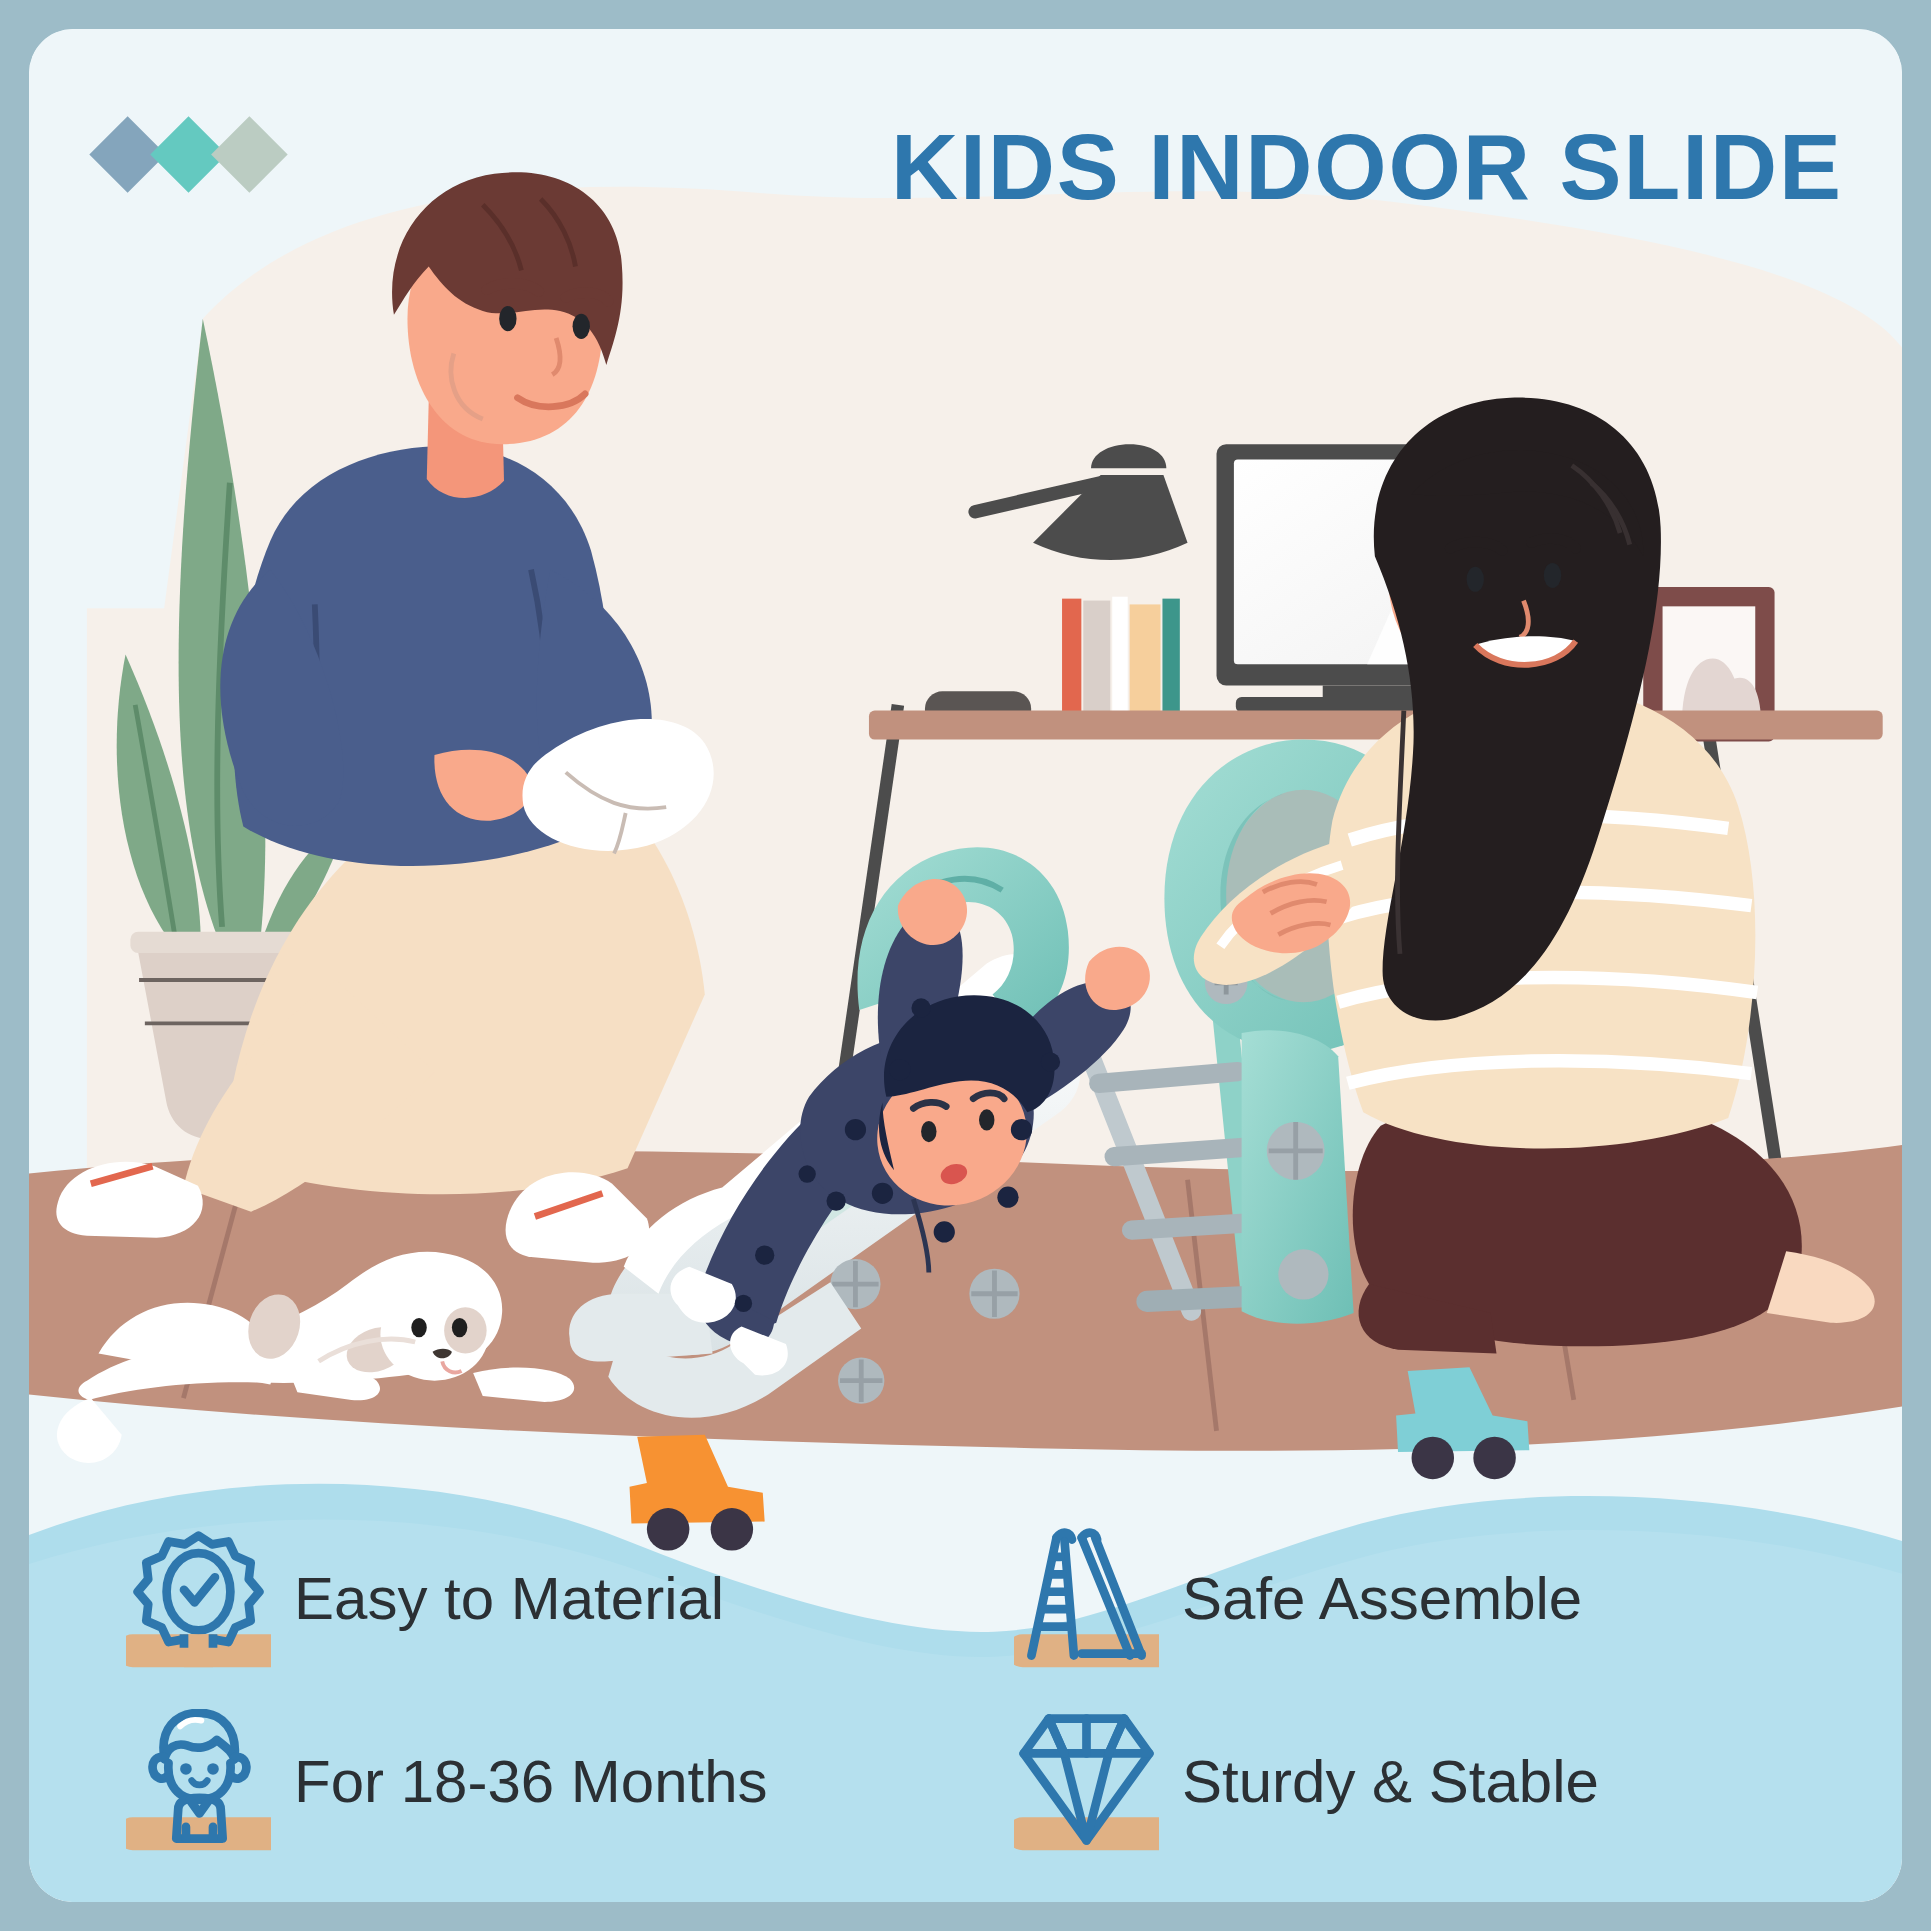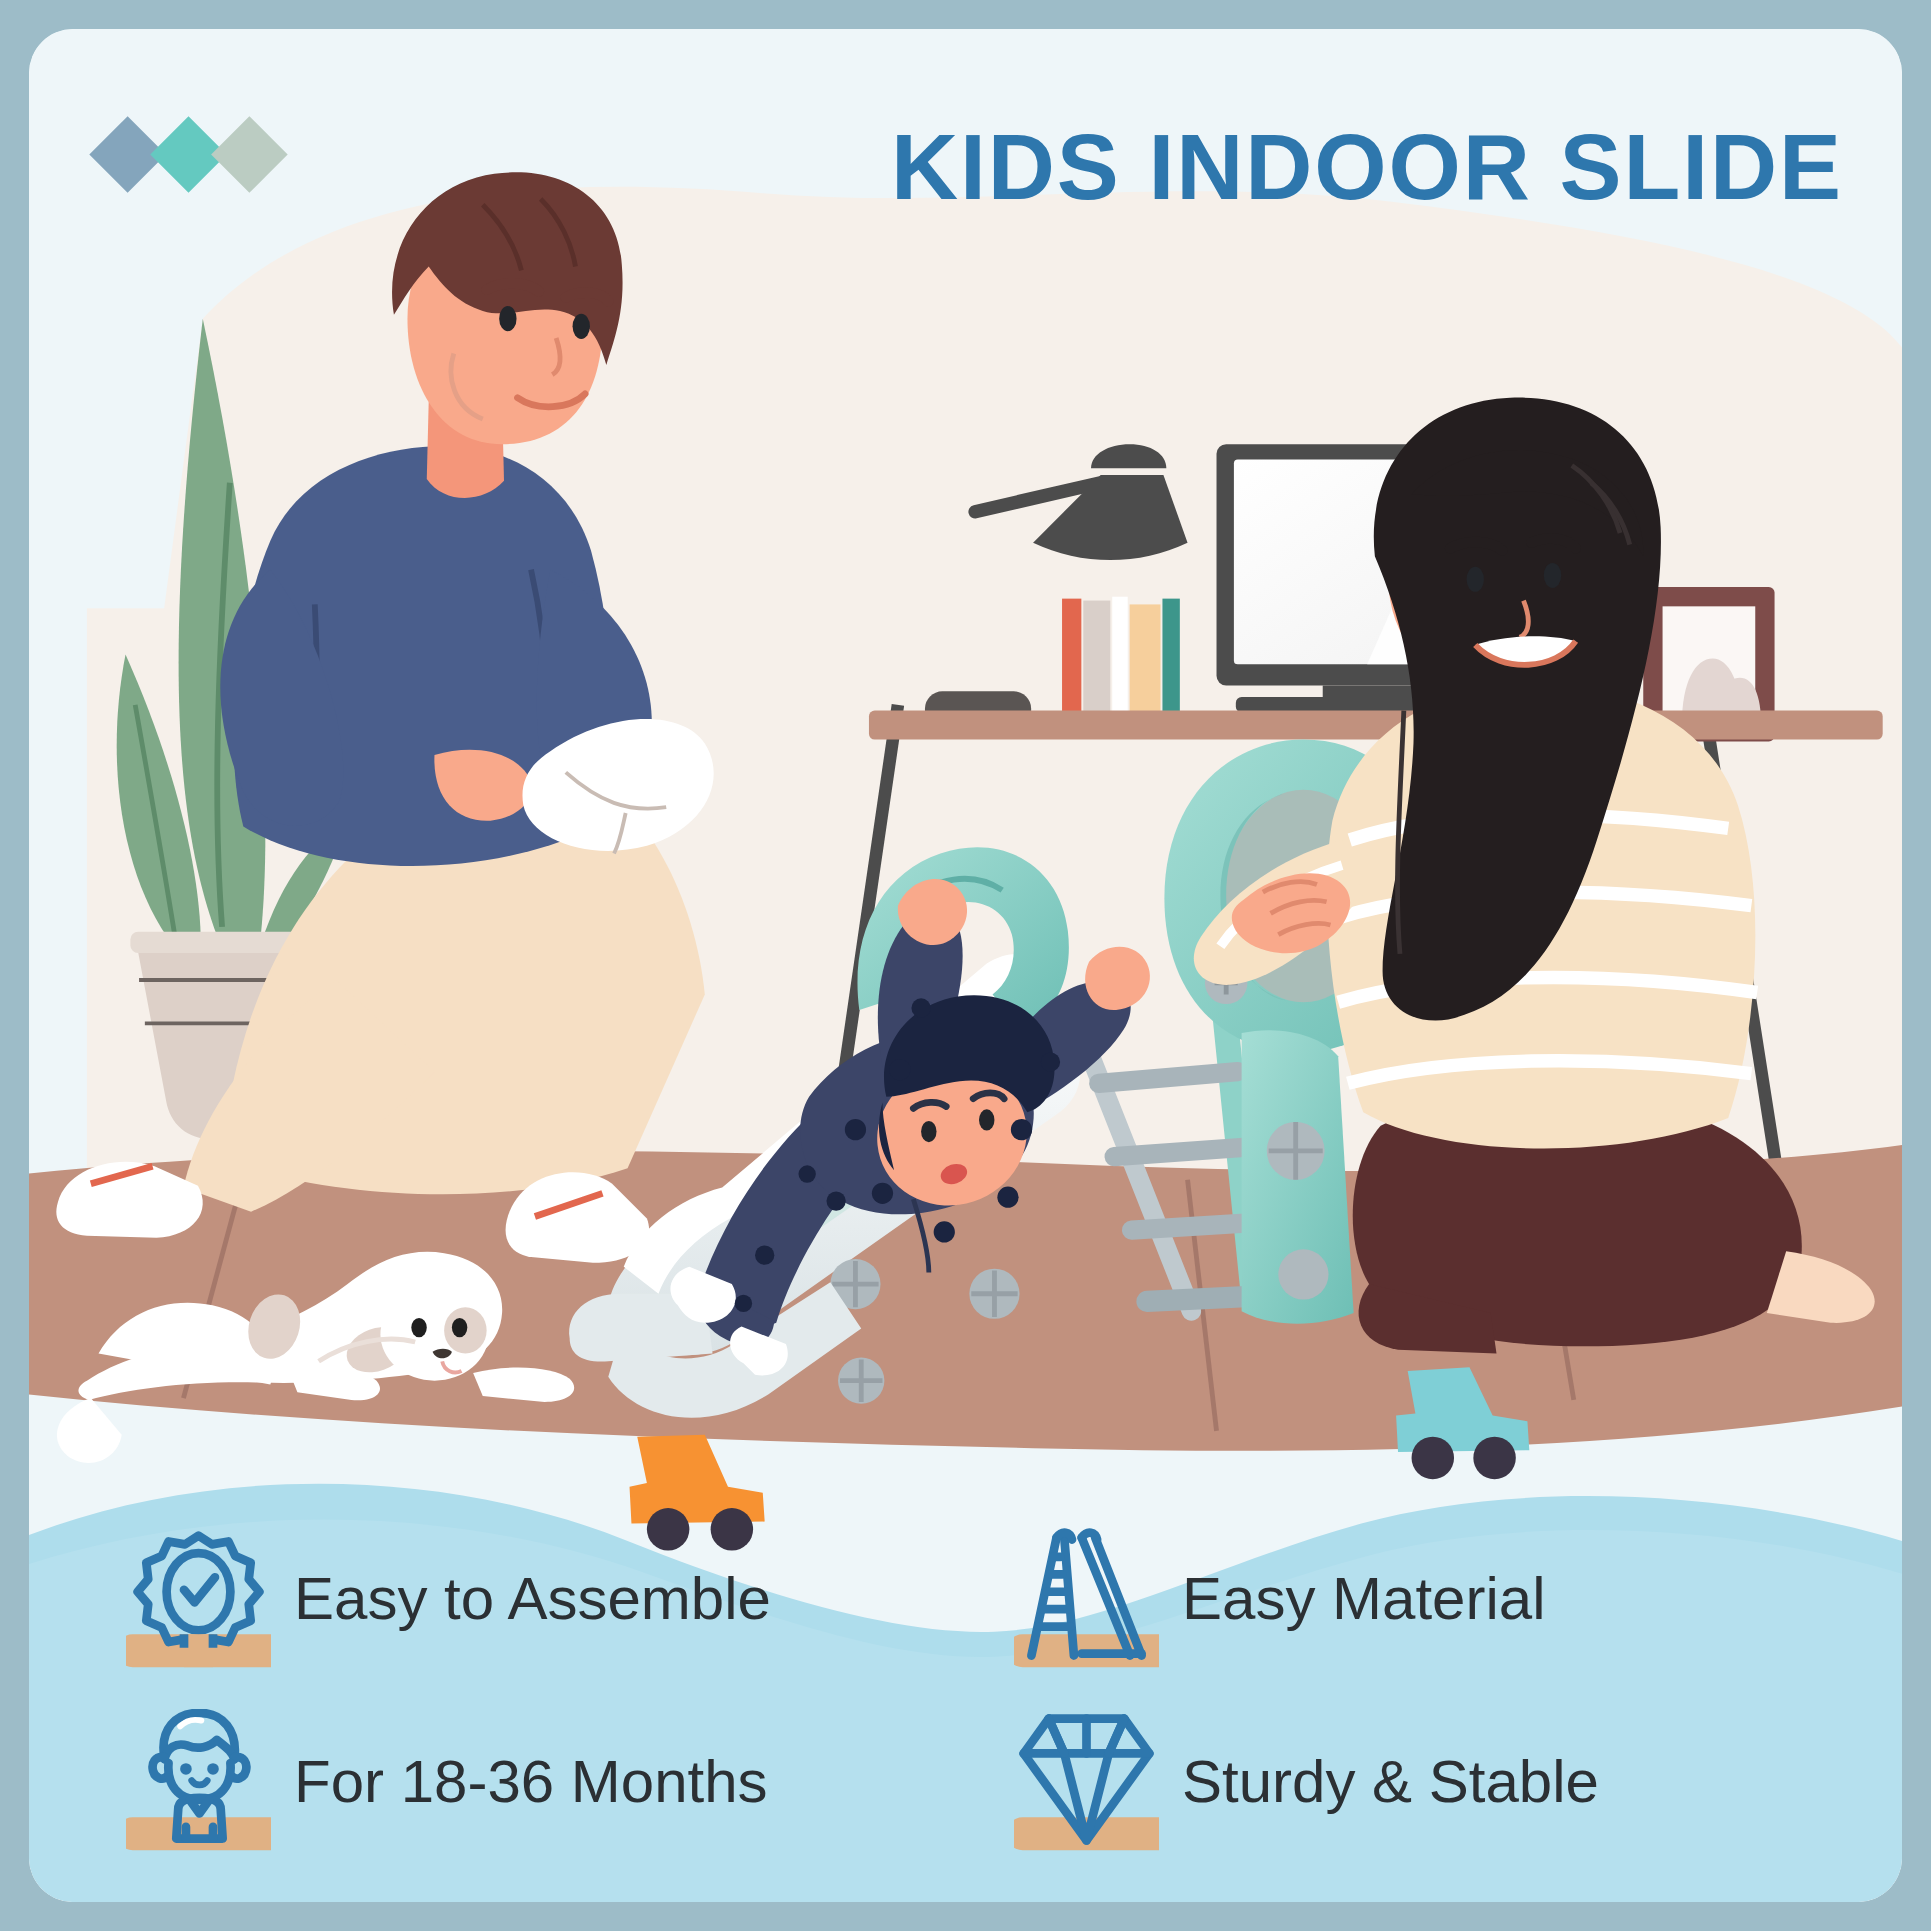--- a/index.html
+++ b/index.html
@@ -438,40 +438,40 @@
               <path d="M75,10 L89,19 L106,16 L113,31 L129,38 L127,55 L138,68 L127,81 L129,98
                        L113,105 L106,120 L89,117 L75,126 L61,117 L44,120 L37,105 L21,98
                        L23,81 L12,68 L23,55 L21,38 L37,31 L44,16 L61,19 Z"></path>
               <ellipse cx="75" cy="68" rx="33" ry="40"></ellipse>
               <path d="M60,66 L71,79 L92,53"></path>
             </g>
             <rect x="60" y="112" width="30" height="34" fill="#E0B184"></rect>
             <path d="M60,112 L60,126 M90,112 L90,126" stroke="#2E77AD" stroke-width="9"></path>
           </svg>
         </div>
-        <div class="feat-label">Easy to Assemble</div>
+        <div class="feat-label">Easy to Material</div>
       </div>
 
       <div class="feature f1">
         <div class="feat-icon">
           <svg viewBox="0 0 150 150" width="145" height="145">
             <rect x="-8" y="112" width="235" height="34" rx="17" fill="#E0B184"></rect>
             <g fill="none" stroke="#2E77AD" stroke-width="9" stroke-linecap="round" stroke-linejoin="round">
               <path d="M18,134 L44,12"></path>
               <path d="M62,134 L52,12"></path>
               <path d="M44,12 C50,4 58,6 60,14"></path>
               <path d="M26,104 L58,104 M30,86 L56,86 M34,68 L54,68 M38,50 L50,50 M41,32 L48,32"></path>
               <path d="M70,12 L120,134"></path>
               <path d="M84,12 L132,134"></path>
               <path d="M70,12 C76,4 84,6 86,14"></path>
               <path d="M70,132 L132,132"></path>
             </g>
           </svg>
         </div>
-        <div class="feat-label">Easy Material</div>
+        <div class="feat-label">Safe Assemble</div>
       </div>
 
       <div class="feature f2">
         <div class="feat-icon">
           <svg viewBox="0 0 150 150" width="145" height="145">
             <rect x="-10" y="112" width="235" height="34" rx="17" fill="#E0B184"></rect>
             <g fill="none" stroke="#2E77AD" stroke-width="9" stroke-linecap="round" stroke-linejoin="round">
               <path d="M40,52 C34,20 52,4 76,4 C100,4 116,22 112,52"></path>
               <path d="M40,52 C42,40 52,34 64,38 C74,42 86,40 94,32 C104,40 110,44 112,52"></path>
               <path d="M40,50 C30,48 26,56 28,64 C30,72 38,74 42,70"></path>

